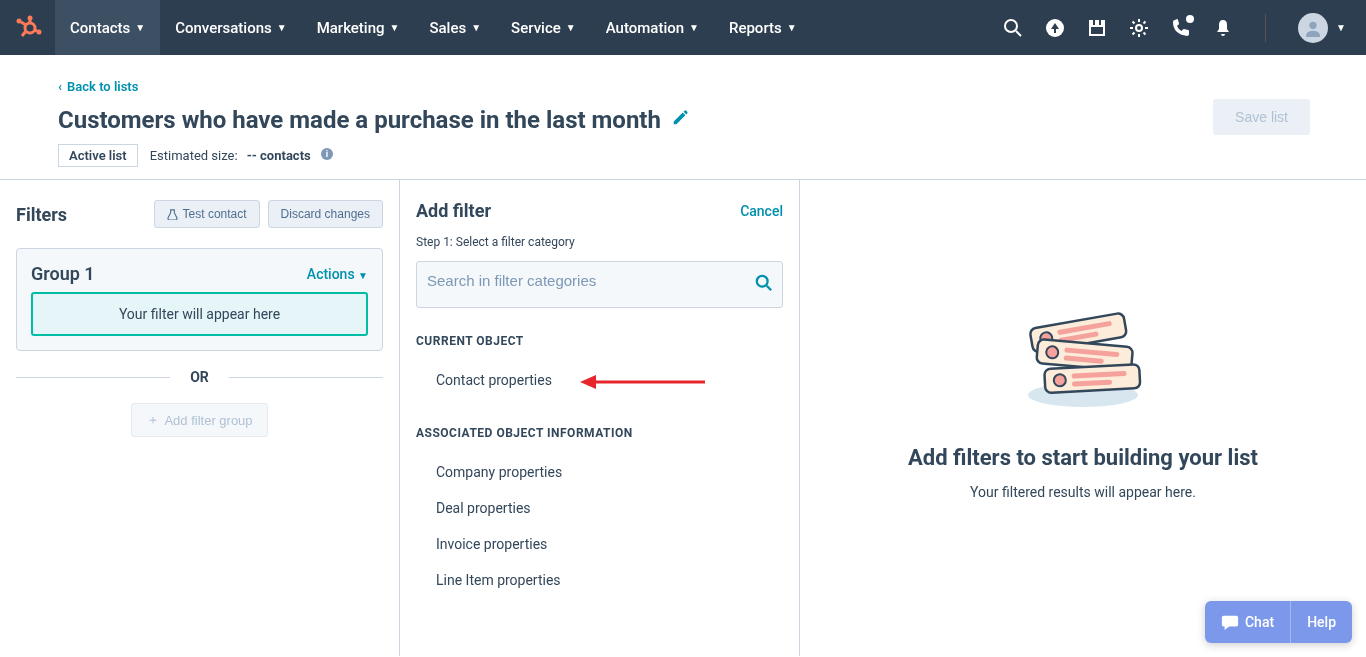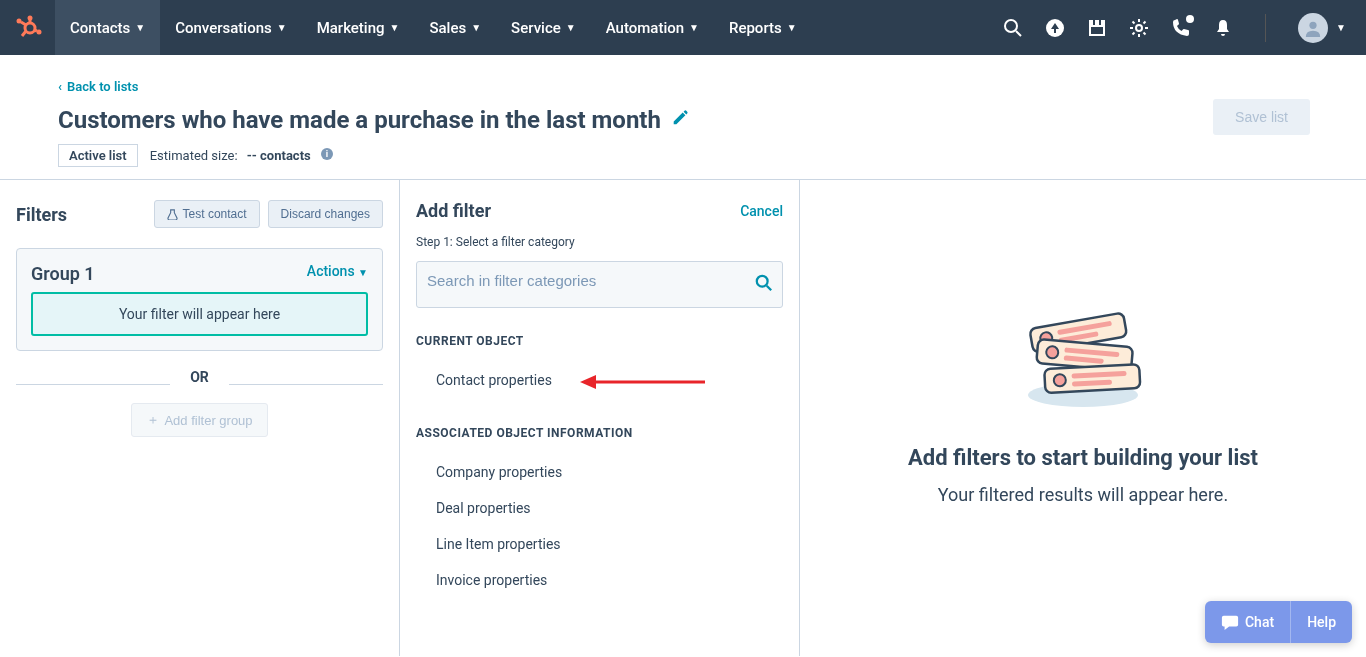--- a/index.html
+++ b/index.html
@@ -39,25 +39,25 @@
   .col-filters { width: 400px; padding: 20px 16px; }
   .col-add { width: 400px; padding: 20px 0 0 0; position:relative; display:flex; flex-direction:column; }
   .col-empty { flex:1; display:flex; flex-direction:column; align-items:center; justify-content:flex-start; padding-top: 95px; }
 
   
   .filters-head { display:flex; align-items:center; justify-content:space-between; margin-bottom: 20px; }
   .filters-title { font-size:18px; font-weight:700; }
   .btn-group { display:flex; gap:8px; }
   .btn-light { background:#eaf0f6; border:1px solid #cbd6e2; color:#506e91; padding:6px 12px; font-size:12px; border-radius:3px; cursor:pointer; display:flex; align-items:center; gap:5px;}
   .group-card { border:1px solid #cbd6e2; border-radius:4px; background:#f5f8fa; padding: 14px; }
-  .group-card-head { display:flex; justify-content:space-between; align-items:flex-start; margin-bottom:2px;}
+  .group-card-head { display:flex; justify-content:space-between; align-items:center; margin-bottom:2px;}
   .group-title { font-size:18px; font-weight:600; color:#33475b;}
   .actions-link { color:#0091ae; font-size:14px; font-weight:500; cursor:pointer; }
   .filter-placeholder { border:2px solid #00bda5; background:#e5f5f8; border-radius:3px; padding: 12px; text-align:center; font-size:14px; color:#33475b;margin-top:8px;}
-  .or-sep { display:flex; align-items:flex-end; gap:20px; margin: 18px 0; }
+  .or-sep { display:flex; align-items:center; gap:20px; margin: 18px 0; }
   .or-sep .line { flex:1; height:1px; background:#cbd6e2; }
   .or-sep span { font-weight:700; font-size:14px; }
   .add-group-btn { display:flex; align-items:center; gap:5px; margin:0 auto; background:#f5f8fa; border:1px solid #e5eaf0; color:#b0c1d4; padding:7px 14px; border-radius:3px; font-size:13px; cursor:not-allowed;}
 
   
   .add-pad { padding: 0 16px; }
   .add-head { display:flex; justify-content:space-between; align-items:center; margin-bottom: 14px; }
   .add-title { font-size:18px; font-weight:700; }
   .cancel-link { color:#0091ae; font-size:14px; font-weight:500; cursor:pointer; }
   .step-label { font-size:12px; color:#33475b; margin-bottom:12px; }
@@ -68,21 +68,21 @@
   .cat-scroll { overflow-y:auto; flex:1; padding: 0 16px 16px 16px; position:relative;}
   .cat-heading { font-size:12px; font-weight:700; letter-spacing:0.5px; color:#33475b; margin: 0 0 14px 0; }
   .cat-heading.sp { margin-top: 28px; }
   .cat-item { padding: 10px 0 10px 20px; font-size:14px; color:#33475b; cursor:pointer; }
   
   .red-arrow { position:absolute; left:580px; top:372px; pointer-events:none; z-index: 5;}
 
   
   .empty-illus { width: 150px; height: 140px; margin-bottom: 30px; }
   .empty-title { font-size:22px; font-weight:700; color:#33475b; margin-bottom: 14px; text-align:center;}
-  .empty-sub { font-size:18px; color:#33475b; }
+  .empty-sub { font-size:14px; color:#33475b; }
 
   
   .chat-bar { position:absolute; right:14px; bottom:14px; display:flex; background:#7c98ea; border-radius:6px; overflow:hidden; box-shadow:0 2px 8px rgba(0,0,0,0.2);}
   .chat-btn { padding: 12px 16px; color:#fff; font-size:14px; font-weight:500; display:flex; align-items:center; gap:6px; cursor:pointer;}
   .chat-btn + .chat-btn { border-left: 1px solid rgba(255,255,255,0.3); }
 
   ::-webkit-scrollbar { width: 14px; }
   ::-webkit-scrollbar-thumb { background:#c1c1c1; }
 </style>
 </head>
@@ -257,22 +257,22 @@
               <line x1="13" y1="13" x2="18" y2="18" stroke="#0091ae" stroke-width="2.5"></line>
             </svg></span>
       </div>
     </div>
     <div class="cat-scroll">
       <div class="cat-heading">CURRENT OBJECT</div>
       <div class="cat-item">Contact properties</div>
       <div class="cat-heading sp">ASSOCIATED OBJECT INFORMATION</div>
       <div class="cat-item">Company properties</div>
       <div class="cat-item">Deal properties</div>
+      <div class="cat-item">Invoice properties</div>
       <div class="cat-item">Line Item properties</div>
-      <div class="cat-item">Invoice properties</div>
     </div>
   </div>
 
   <div class="col-empty">
     <svg class="empty-illus" viewBox="0 0 150 140">
       <ellipse cx="75" cy="120" rx="55" ry="12" fill="#d7e6ef"></ellipse>
       <g transform="rotate(-10 75 70)">
         <rect x="25" y="45" width="95" height="24" rx="6" fill="#fdecd9" stroke="#33475b" stroke-width="2.5"></rect>
         <circle cx="40" cy="57" r="6" fill="#f5a19c" stroke="#33475b" stroke-width="2"></circle>
         <rect x="52" y="51" width="55" height="5" rx="2.5" fill="#f5a19c"></rect>

